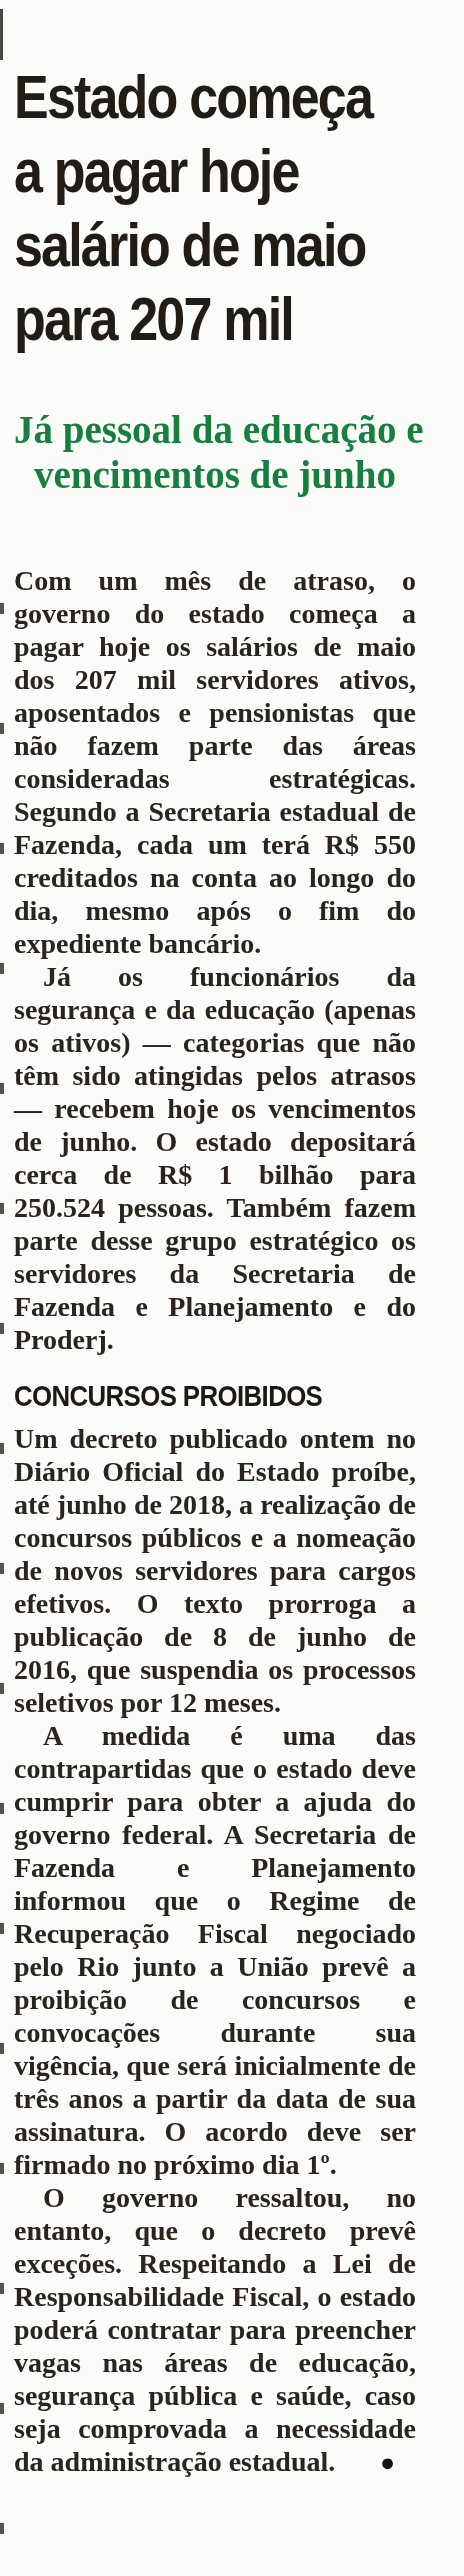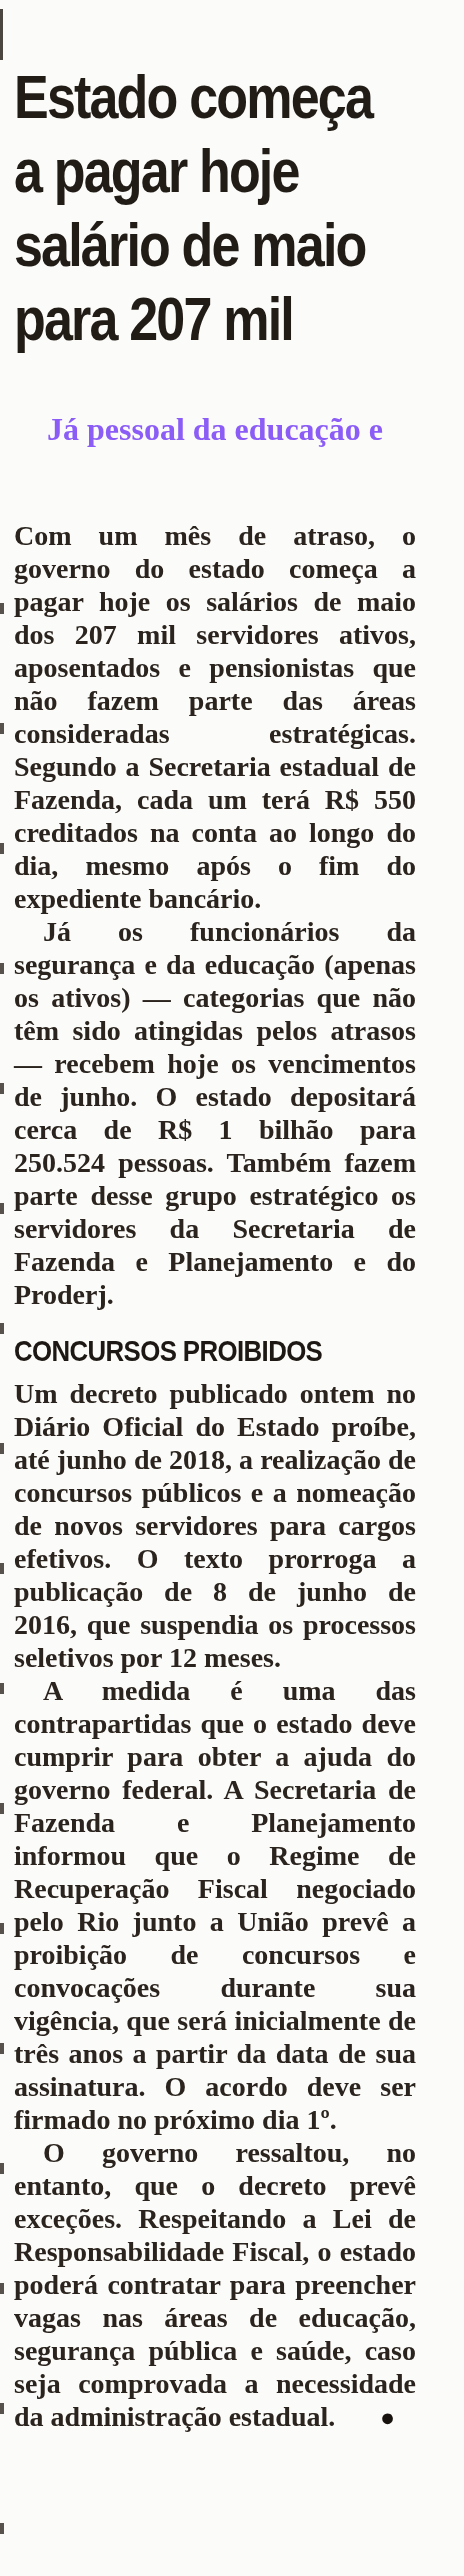--- a/index.html
+++ b/index.html
@@ -38,23 +38,23 @@
 
   
   .subhead {
     margin: 51px 0 0 0;
     padding: 0;
     text-align: center;
   }
   .subhead-line {
     font-family: "Liberation Serif", "DejaVu Serif", serif;
     font-weight: 700;
-    font-size: 32px;
+    font-size: 39px;
     line-height: 45px;
-    color: #8b5cf6;
+    color: #15803d;
     white-space: nowrap;
   }
 
   .body-text {
     margin-top: 67px;
   }
 
   .body-text p {
     margin: 0;
     font-family: "Liberation Serif", "DejaVu Serif", serif;
@@ -123,20 +123,21 @@
 
     <h1 class="headline">
       <div class="headline-line">Estado começa</div>
       <div class="headline-line">a pagar hoje</div>
       <div class="headline-line">salário de maio</div>
       <div class="headline-line">para 207 mil</div>
     </h1>
 
     <h2 class="subhead">
       <div class="subhead-line">Já pessoal da educação e</div>
+      <div class="subhead-line">vencimentos de junho</div>
     </h2>
 
     <section class="body-text">
 
       <p>Com um mês de atraso, o governo do estado começa a pagar hoje os salários de maio dos 207 mil servidores ativos, aposentados e pensionistas que não fazem parte das áreas consideradas estratégicas. Segundo a Secretaria estadual de Fazenda, cada um terá R$ 550 creditados na conta ao longo do dia, mesmo após o fim do expediente bancário.</p>
       <p class="indent">Já os funcionários da segurança e da educação (apenas os ativos) — categorias que não têm sido atingidas pelos atrasos — recebem hoje os vencimentos de junho. O estado depositará cerca de R$ 1 bilhão para 250.524 pessoas. Também fazem parte desse grupo estratégico os servidores da Secretaria de Fazenda e Planejamento e do Proderj.</p>
 
       <h3 class="section-header">CONCURSOS PROIBIDOS</h3>
 
       <p>Um decreto publicado ontem no Diário Oficial do Estado proíbe, até junho de 2018, a realização de concursos públicos e a nomeação de novos servidores para cargos efetivos. O texto prorroga a publicação de 8 de junho de 2016, que suspendia os processos seletivos por 12 meses.</p>

